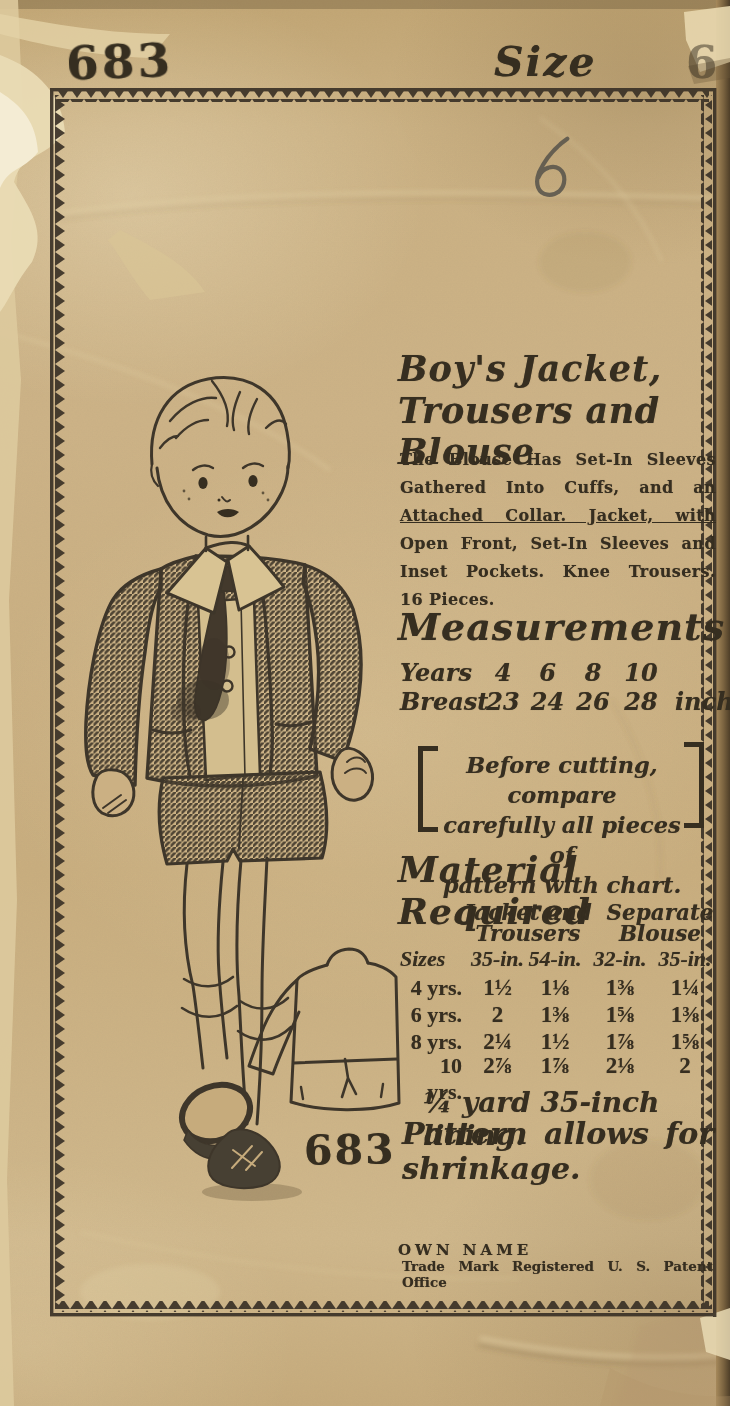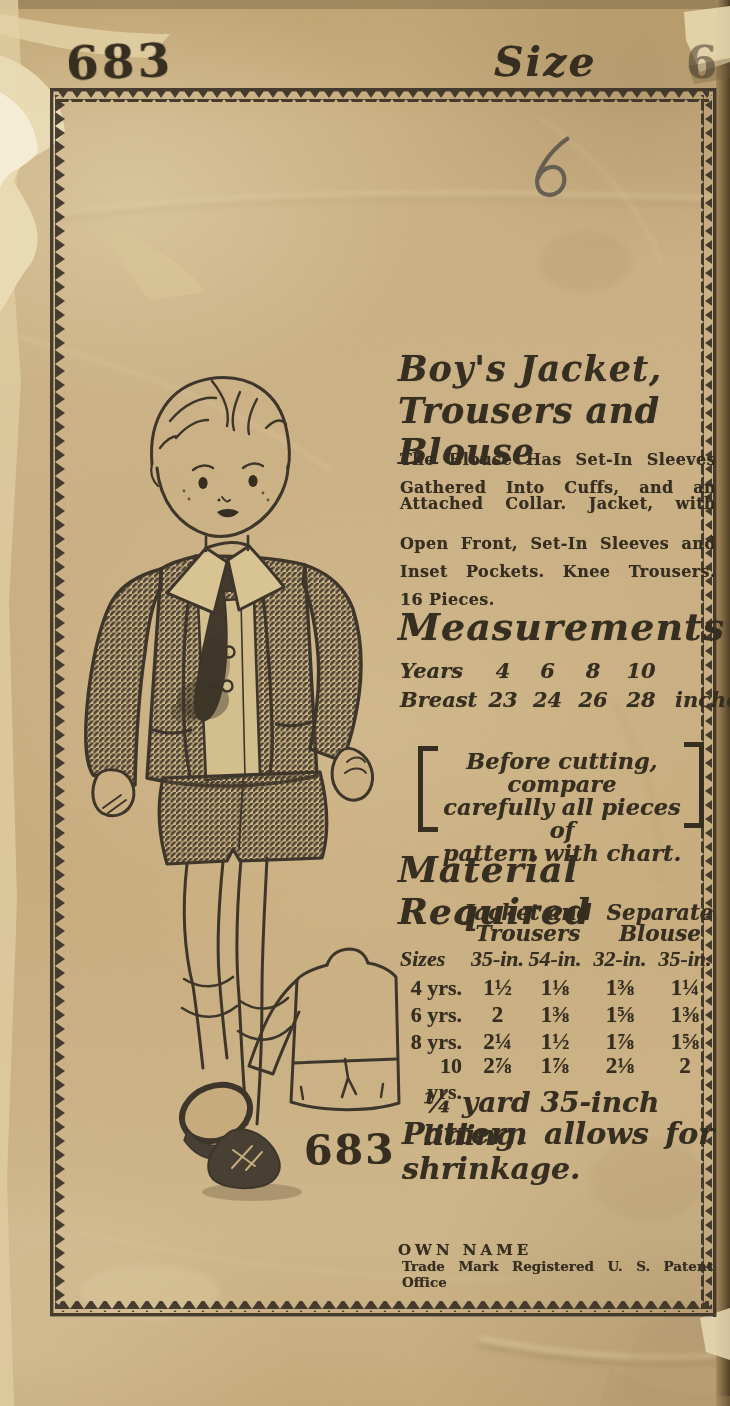--- a/index.html
+++ b/index.html
@@ -23,21 +23,21 @@
   .abs{position:absolute;}
   .ink{color:#362e20;text-shadow:0 0 .7px rgba(54,46,32,.55);}
   .bi{font-style:italic;font-weight:bold;}
   .b{font-weight:bold;}
   .jline{text-align:justify;text-align-last:justify;}
   .rcol{left:398px;width:318px;text-align:left;}
   
   .desc{left:400px;width:316px;font-size:16px;line-height:28px;font-weight:bold;letter-spacing:.4px;}
   
   .mrow{left:400px;width:314px;display:grid;grid-template-columns:82px 42px 47px 44px 52px 1fr;
-        font-size:21px;font-weight:bold;font-style:italic;}
+        font-size:24px;font-weight:bold;font-style:italic;}
   .mrow span{text-align:center;}
   .mrow .lab{text-align:left;}
   .mrow .suf{text-align:left;padding-left:8px;}
   
   .trow{left:400px;width:315px;display:grid;grid-template-columns:70px 55px 60px 70px 60px;
         font-size:23px;font-weight:bold;}
   .trow span{text-align:center;font-family:Liberation Serif, serif;}
   .trow .lab{text-align:right;padding-right:8px;font-size:22px;}
   .sizesrow{font-style:italic;font-size:22px;}
   .ghead{text-align:center;font-style:italic;font-weight:bold;font-size:21.5px;line-height:21px;}
@@ -213,21 +213,21 @@
 
   <div class="abs ink b" style="left:66px;top:34px;font-size:47px;letter-spacing:3px;transform:rotate(-2deg);">683</div>
   <div class="abs ink bi" style="left:494px;top:38px;font-size:41px;letter-spacing:2px;">Size</div>
   <div class="abs ink b" style="left:686px;top:36px;font-size:45px;opacity:.5;">6</div>
 
   <div class="abs ink bi rcol" style="top:348px;font-size:35px;letter-spacing:1px;">Boy's Jacket,</div>
   <div class="abs ink bi rcol" style="top:390px;font-size:35px;letter-spacing:.5px;">Trousers and Blouse</div>
 
   <div class="abs ink desc jline" style="top:446px;">The Blouse Has Set-In Sleeves</div>
   <div class="abs ink desc jline" style="top:474px;">Gathered Into Cuffs, and an</div>
-  <div class="abs ink desc jline" style="top:490px;">Attached Collar.  Jacket, with</div>
+  <div class="abs ink desc jline" style="top:502px;text-decoration:underline;">Attached Collar.  Jacket, with</div>
   <div class="abs ink desc jline" style="top:530px;">Open Front, Set-In Sleeves and</div>
   <div class="abs ink desc jline" style="top:558px;">Inset Pockets.  Knee Trousers.</div>
   <div class="abs ink desc" style="top:586px;">16 Pieces.</div>
 
   <div class="abs ink bi rcol" style="top:604px;font-size:38px;letter-spacing:1px;">Measurements</div>
   <div class="abs ink mrow" style="top:658px;">
     <span class="lab">Years</span>
     <span>4</span>
     <span>6</span>
     <span>8</span>
@@ -238,21 +238,21 @@
     <span class="lab">Breast</span>
     <span>23</span>
     <span>24</span>
     <span>26</span>
     <span>28</span>
     <span class="suf">inches</span>
   </div>
 
   <div class="abs brk" style="left:418px;top:746px;"></div>
   <div class="abs brk brkR" style="left:688px;top:742px;"></div>
-  <div class="abs ink bi" style="left:438px;top:750px;width:248px;text-align:center;font-size:22.5px;line-height:23px;">
+  <div class="abs ink bi" style="left:438px;top:750px;width:248px;text-align:center;font-size:22.5px;line-height:30px;">
     <div>Before cutting, compare</div>
     <div>carefully all pieces of</div>
     <div>pattern with chart.</div>
   </div>
 
   <div class="abs ink bi rcol" style="top:848px;font-size:36px;letter-spacing:1px;">Material Required</div>
   <div class="abs ink ghead" style="left:458px;top:902px;width:140px;">
     <div>Jacket and</div>
     <div>Trousers</div>
   </div>

